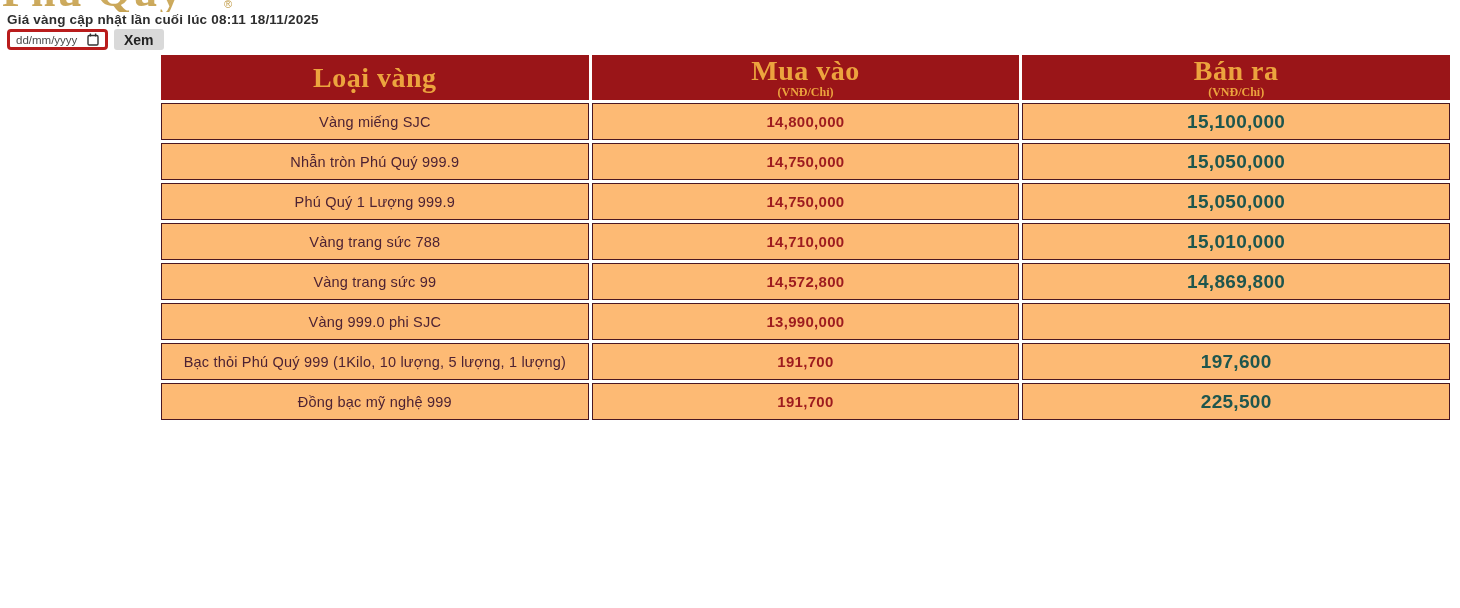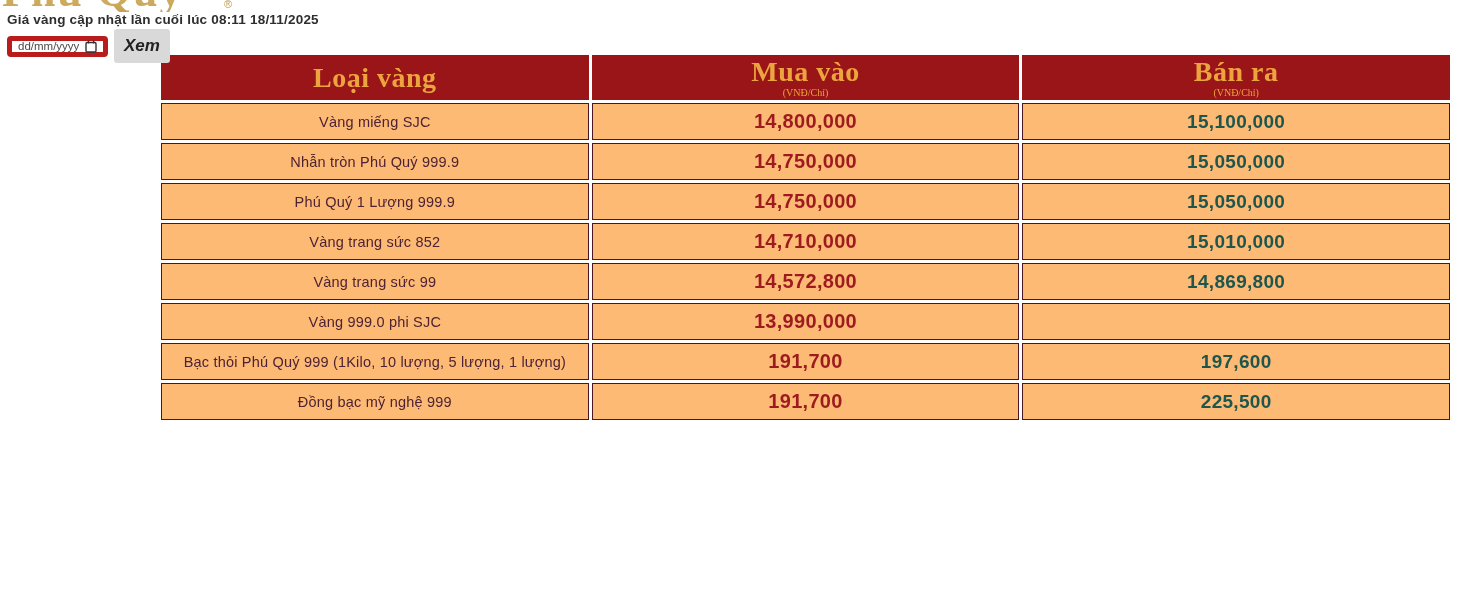--- a/index.html
+++ b/index.html
@@ -19,38 +19,38 @@
   .logo-text{position:absolute;left:0;top:-34px;font-family:"Liberation Serif","DejaVu Serif",serif;
     font-weight:bold;font-size:44px;letter-spacing:2px;
     background:linear-gradient(180deg,#e7cf8a 0%,#c9a24a 60%,#b88d2e 100%);
     -webkit-background-clip:text;background-clip:text;color:transparent;opacity:.85;}
   .logo-reg{position:absolute;left:222px;top:-2px;font-size:11px;color:#b88d2e;opacity:.9;}
 
   .update-text{position:absolute;left:7px;top:12px;z-index:2;font-size:13.5px;font-weight:600;
     color:#2e2e2e;letter-spacing:.2px;}
 
   .controls{position:absolute;left:7px;top:29px;display:flex;align-items:center;gap:6px;z-index:2;}
-  .date-input{width:101px;height:21px;border:5px solid #b91c1c;border-radius:4px;background:#fff;
+  .date-input{width:101px;height:21px;border:3px solid #b91c1c;border-radius:4px;background:#fff;
     display:flex;align-items:center;justify-content:space-between;padding:0 6px;cursor:text;}
   .date-ph{font-size:11.5px;color:#4a4a4a;}
   .cal-icon{display:flex;align-items:center;cursor:pointer;}
-  .xem-btn{height:34px;padding:0 10px;background:#d9d9d9;border:none;border-radius:3px;
-    font-size:17px;font-weight:700;color:#222;cursor:pointer;
-    font-family:"Liberation Sans","DejaVu Sans",sans-serif;font-style:italic;}
+  .xem-btn{height:21px;padding:0 10px;background:#d9d9d9;border:none;border-radius:3px;
+    font-size:14px;font-weight:700;color:#222;cursor:pointer;
+    font-family:"Liberation Sans","DejaVu Sans",sans-serif;}
 
   table.gold{position:absolute;left:158px;top:52px;width:1295px;
     border-collapse:separate;border-spacing:3px;z-index:1;}
   th{background:var(--header-bg);height:45px;vertical-align:middle;text-align:center;width:33.33%;}
   .h-main{display:block;font-family:"Liberation Serif","DejaVu Serif",serif;font-weight:bold;
     font-size:28px;color:var(--header-text);line-height:1.05;letter-spacing:.5px;}
-  .h-sub{display:block;font-family:"Liberation Serif","DejaVu Serif",serif;font-weight:normal;
-    font-size:10px;color:var(--header-text);line-height:1.1;}
+  .h-sub{display:block;font-family:"Liberation Serif","DejaVu Serif",serif;font-weight:bold;
+    font-size:12px;color:var(--header-text);line-height:1.1;}
   td{border:1px solid var(--border);background:#fdba74;height:37px;text-align:center;vertical-align:middle;}
   .c-name{font-size:14.5px;font-weight:500;color:var(--row-label);letter-spacing:.2px;}
-  .c-buy{font-size:20px;font-weight:700;color:var(--buy-value);letter-spacing:.3px;}
+  .c-buy{font-size:15px;font-weight:700;color:var(--buy-value);letter-spacing:.3px;}
   .c-sell{font-size:19px;font-weight:700;color:var(--sell-value);letter-spacing:.3px;}
 </style>
 </head>
 <body>
 
 <div class="logo-strip">
   <span class="logo-text">Phú Quý</span>
   <span class="logo-reg">®</span>
 </div>
 
@@ -101,21 +101,21 @@
 
   <tr>
     <td class="c-name">Phú Quý 1 Lượng 999.9</td>
     <td class="c-buy">14,750,000</td>
     <td class="c-sell">15,050,000</td>
   </tr>
 
 
 
   <tr>
-    <td class="c-name">Vàng trang sức 852</td>
+    <td class="c-name">Vàng trang sức 788</td>
     <td class="c-buy">14,710,000</td>
     <td class="c-sell">15,010,000</td>
   </tr>
 
   <tr>
     <td class="c-name">Vàng trang sức 99</td>
     <td class="c-buy">14,572,800</td>
     <td class="c-sell">14,869,800</td>
   </tr>
 

